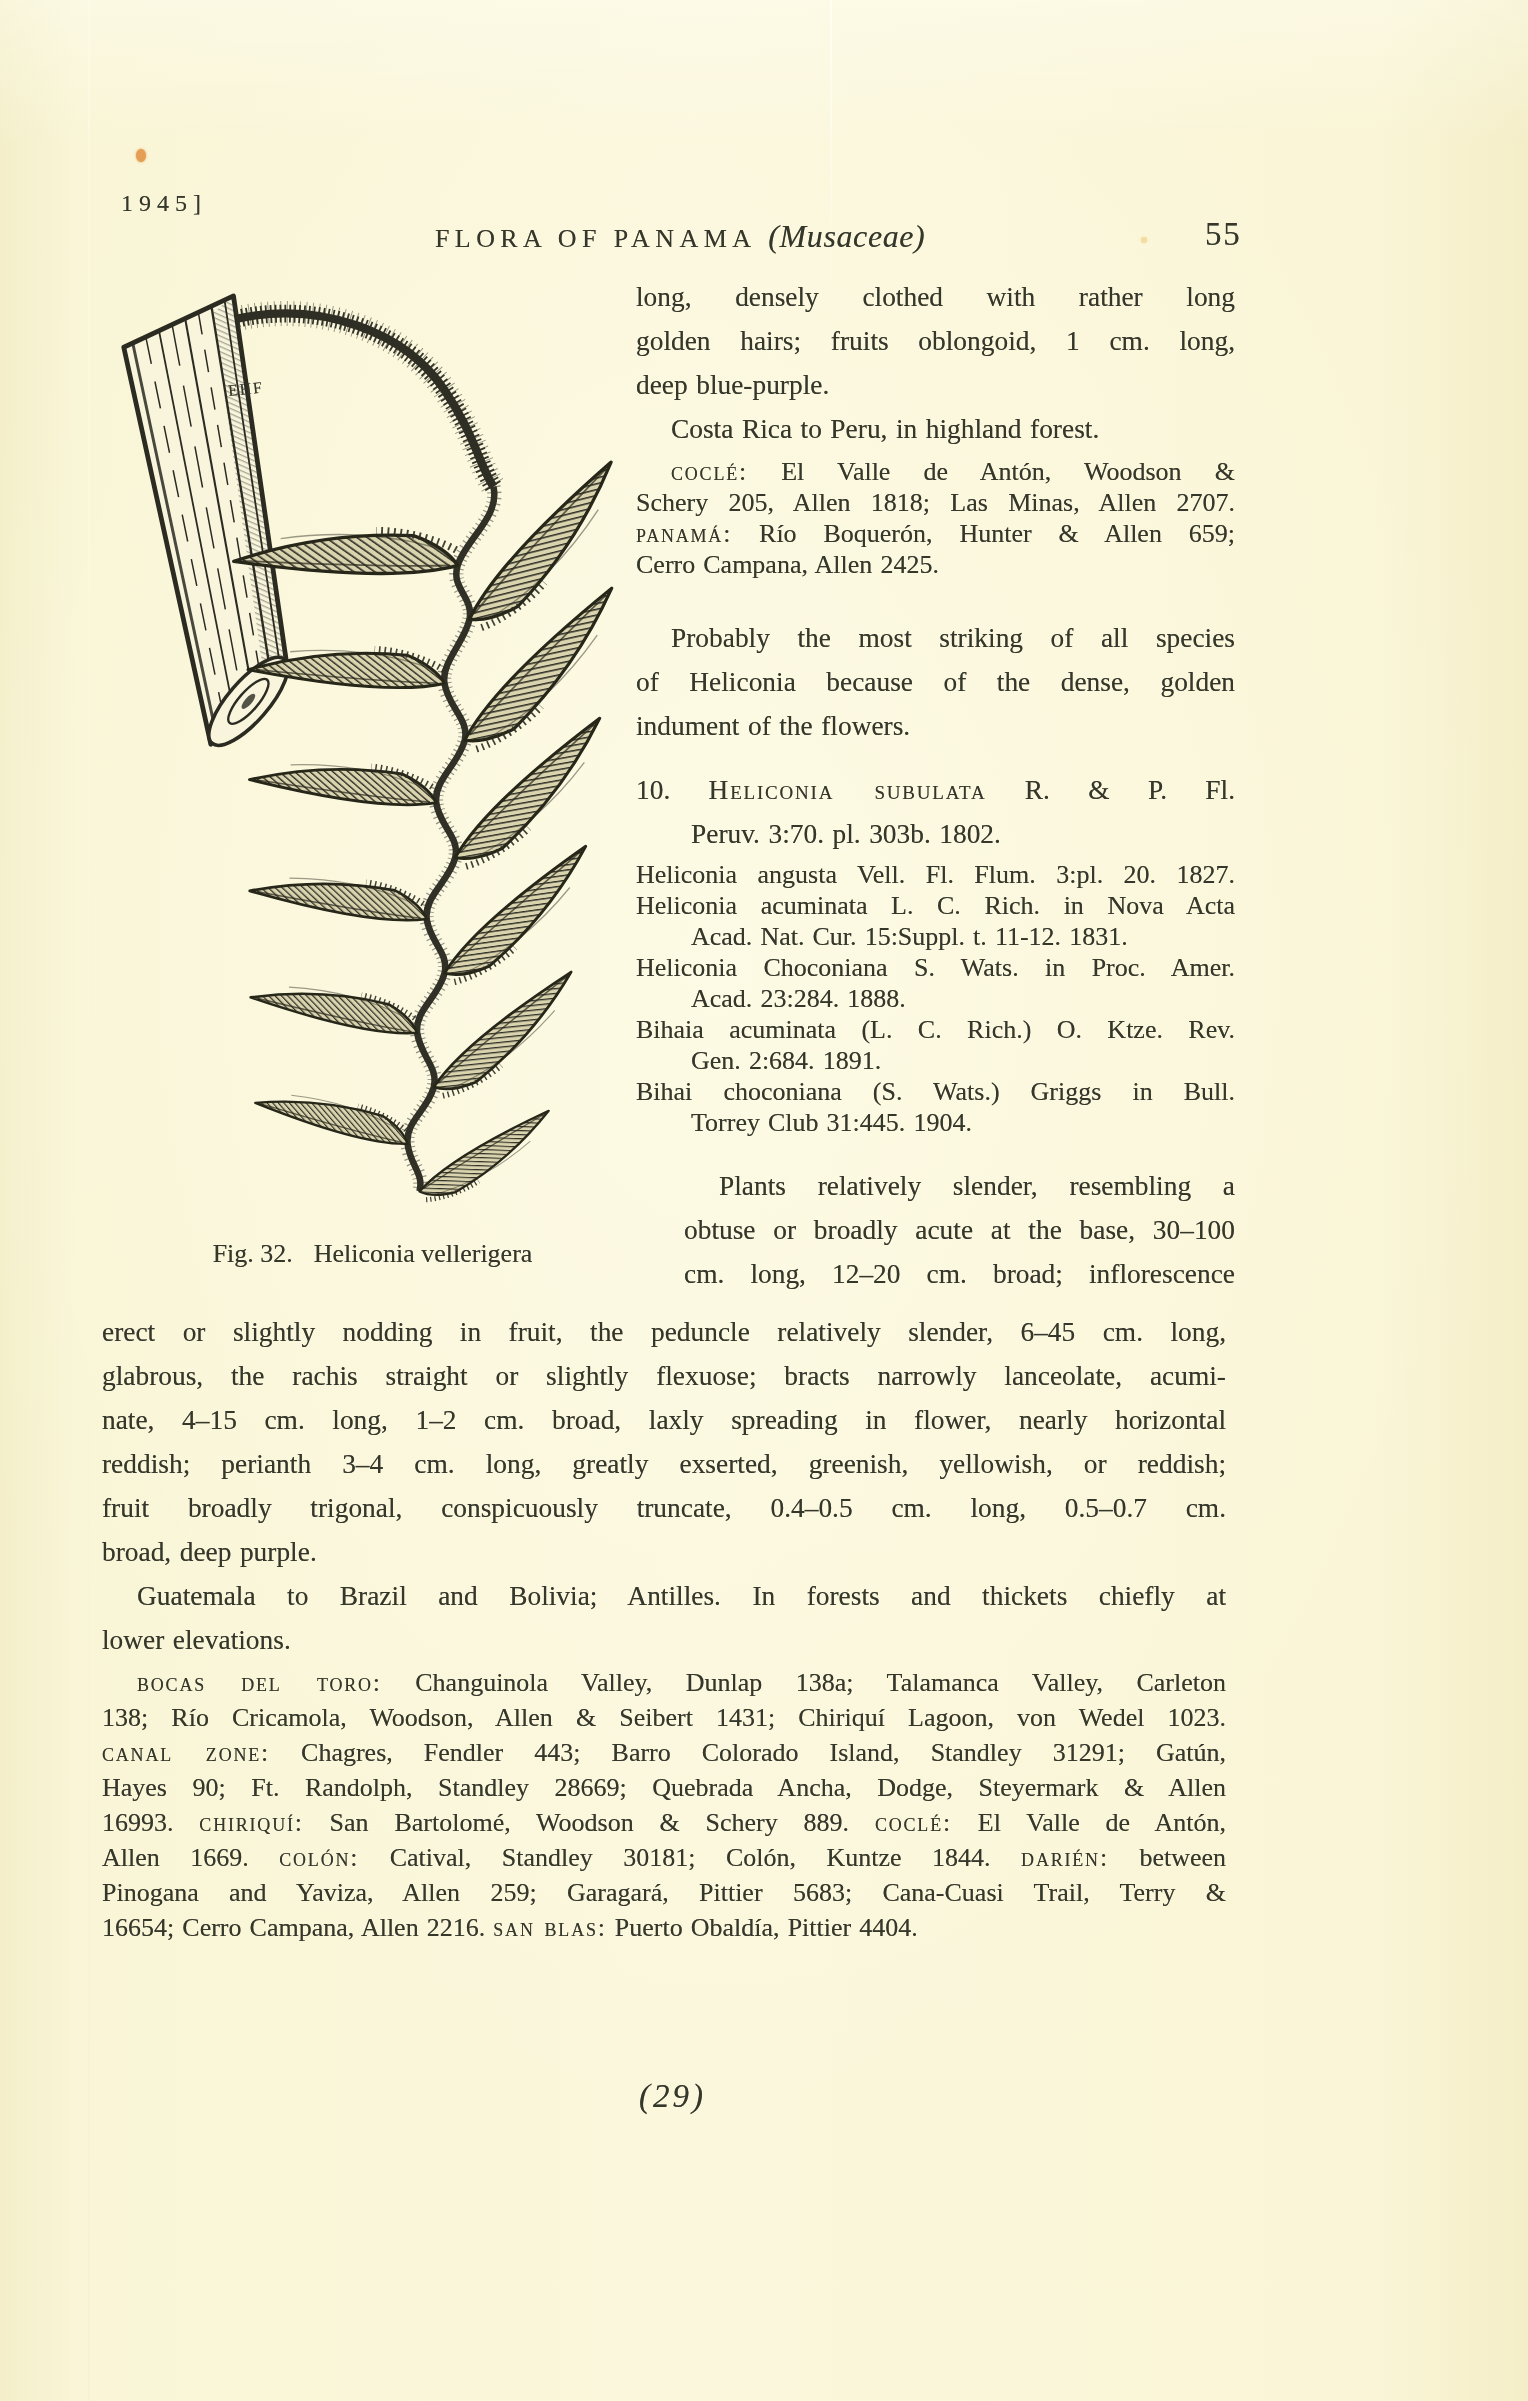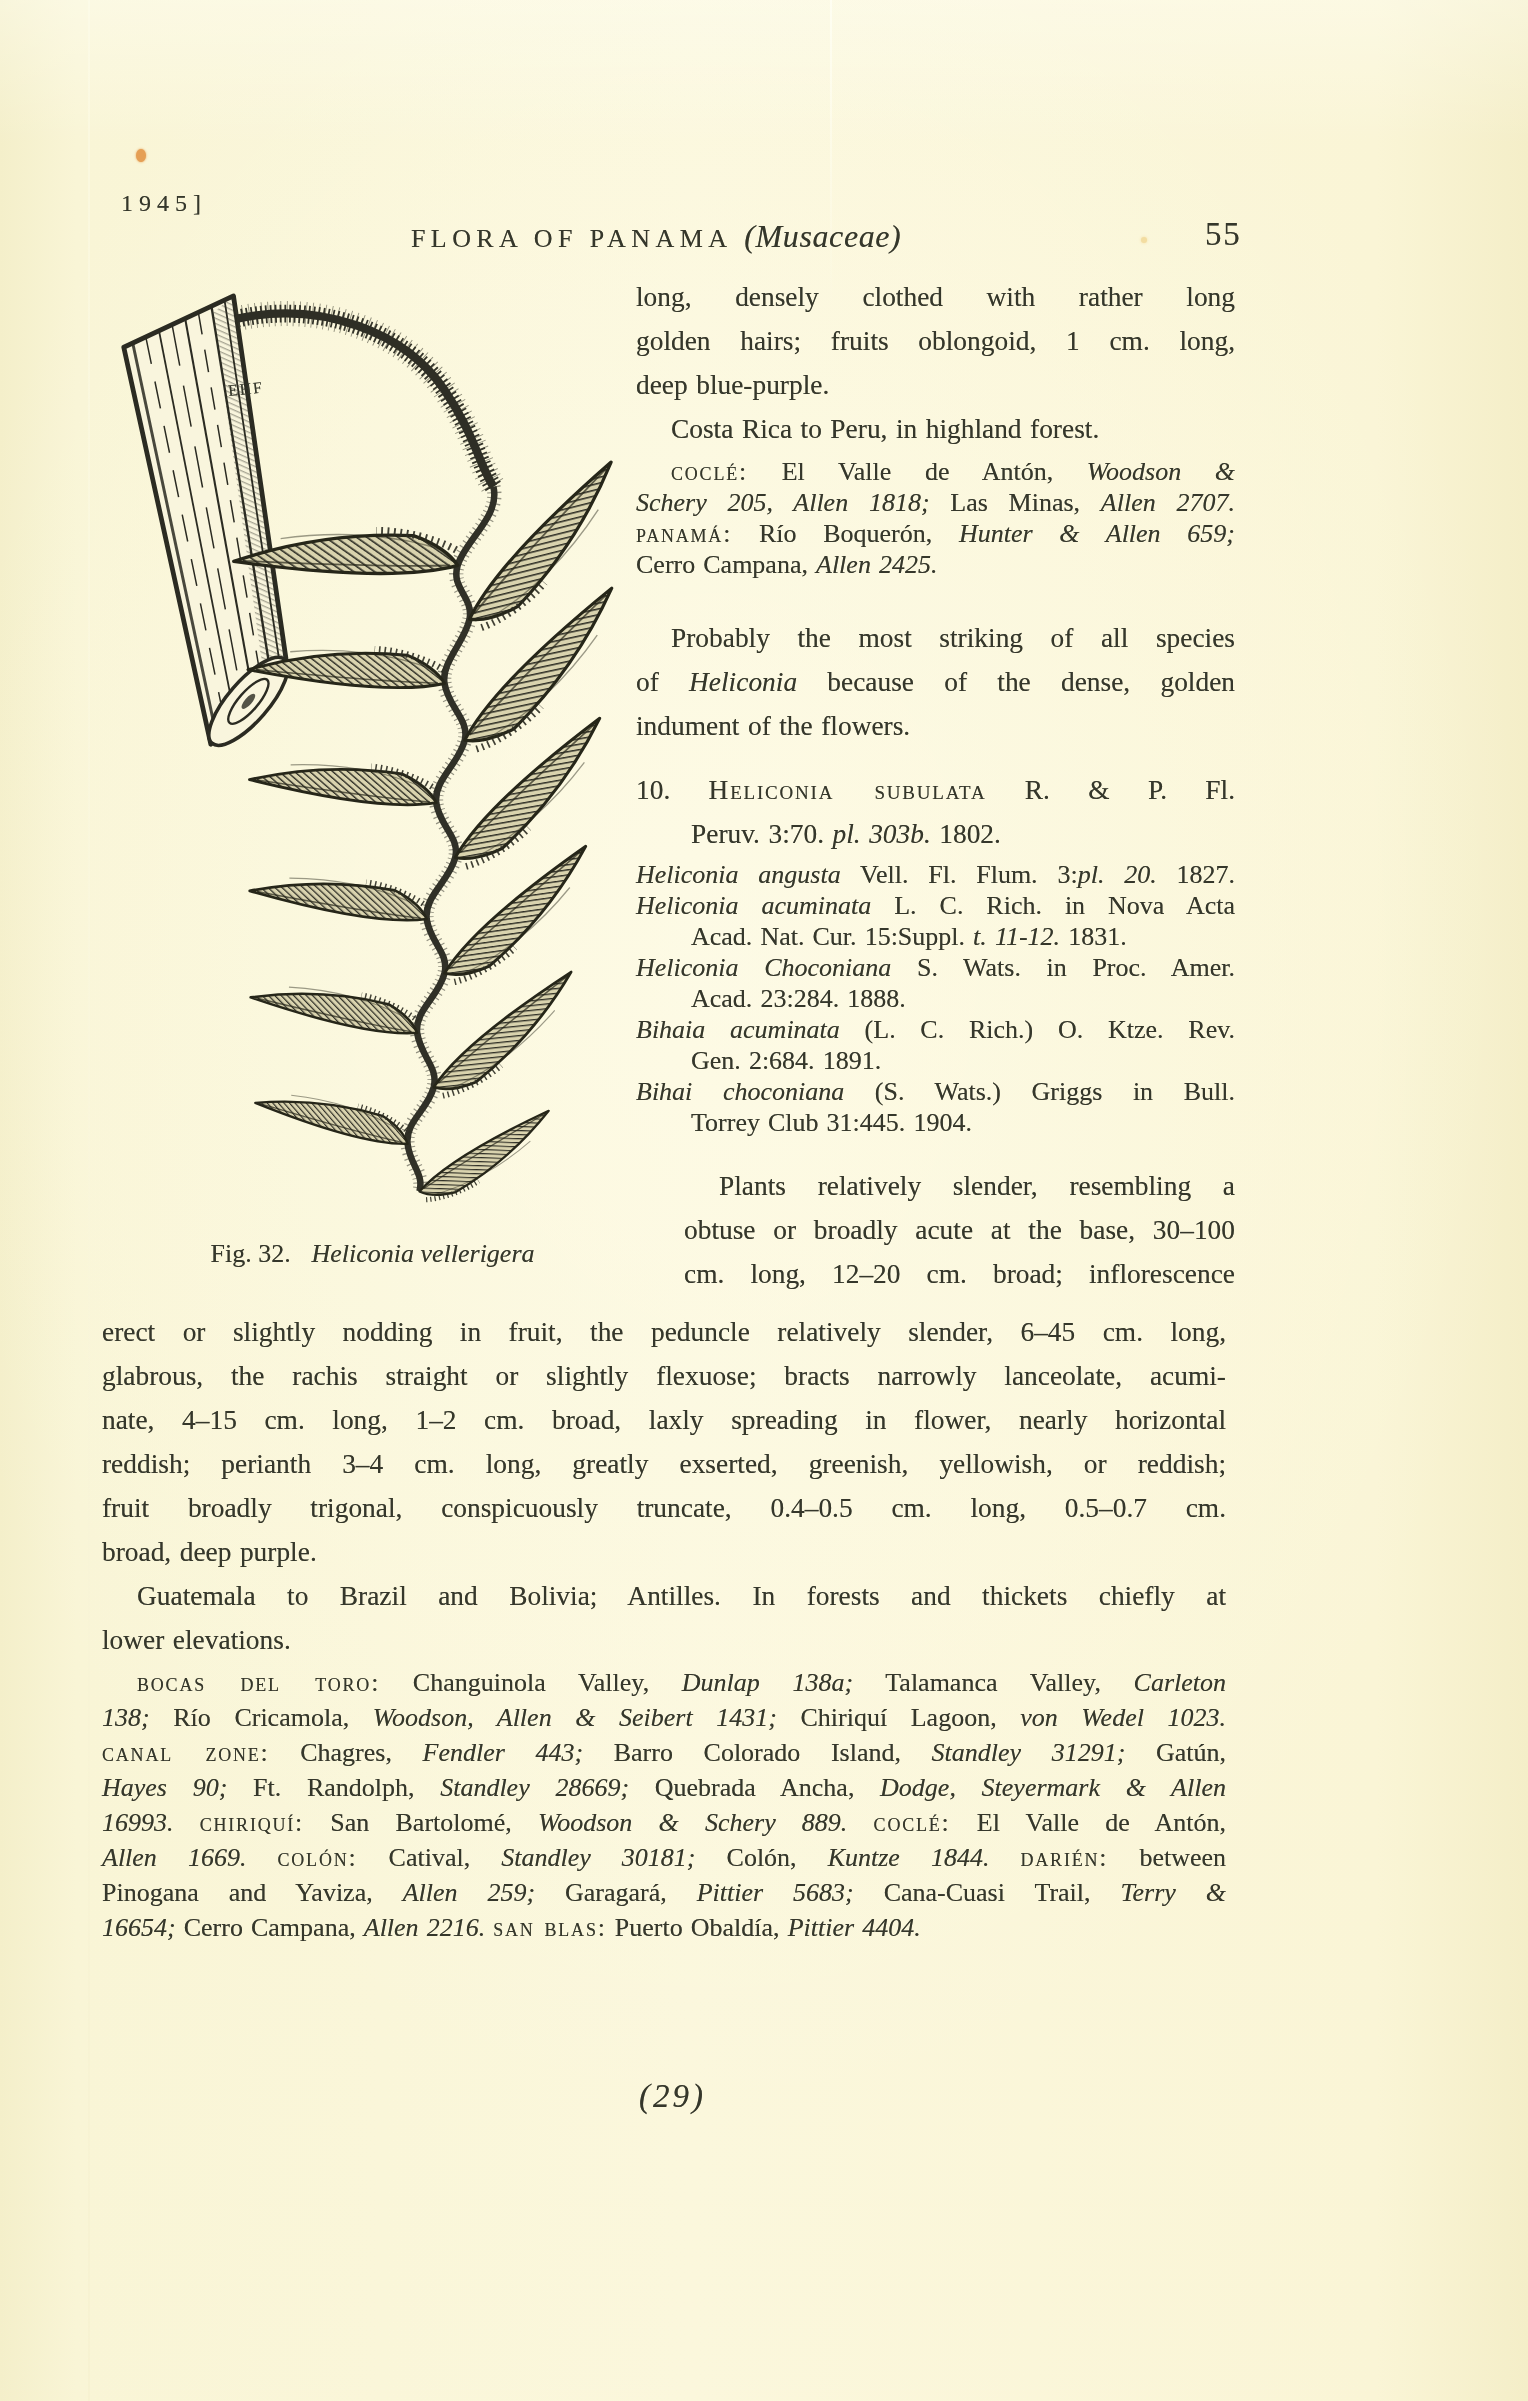--- a/index.html
+++ b/index.html
@@ -14,39 +14,39 @@
       #faf5d6;
   }
   .ink{color:#35372b;text-shadow:0 0 0.6px rgba(53,55,43,.55);}
   .crease{position:absolute;left:830px;top:0;width:1.8px;height:310px;background:linear-gradient(180deg,rgba(255,255,244,.8),rgba(255,255,244,0));pointer-events:none;}
   .crease2{position:absolute;left:88px;top:0;width:2.4px;height:2401px;background:linear-gradient(180deg,rgba(255,255,240,.35),rgba(240,233,195,.25));pointer-events:none;}
   .speck{position:absolute;border-radius:50%;pointer-events:none;}
   .speck.s1{left:136px;top:149px;width:9.5px;height:13px;background:#e2913f;box-shadow:0 0 2.4px #e2913f;opacity:.85;}
   .speck.s2{left:1141px;top:237px;width:6px;height:6px;background:#ecc46a;opacity:.5;box-shadow:0 0 3px #ecc46a;}
 
   .year{position:absolute;left:121px;top:190px;font-size:24px;letter-spacing:6px;}
-  .running-head{position:absolute;left:411px;top:218px;white-space:nowrap;text-align:center;}
+  .running-head{position:absolute;left:435px;top:218px;white-space:nowrap;text-align:center;}
   .rh-title{font-size:26px;letter-spacing:5.4px;}
   .rh-family{font-size:32px;font-style:italic;margin-left:12px;letter-spacing:0.6px;}
   .pagenum{position:absolute;left:1205px;top:216px;font-size:33px;letter-spacing:1.8px;}
   .folio{position:absolute;left:639px;top:2078px;font-size:33px;font-style:italic;letter-spacing:3px;}
 
   .col{position:absolute;}
   .col-right{left:636px;top:275px;width:599px;}
   .col-full{left:102px;top:1310px;width:1124px;}
 
   .block{word-spacing:.06em;}
   .block.body{font-size:27.4px;line-height:44px;}
   .block.small{font-size:26px;line-height:31px;}
   .block.lh58{line-height:35px;}
   .line{text-align:justify;text-align-last:justify;}
   .line.l{text-align-last:left;}
   .line.ind{text-indent:35px;}
   .line.hang{padding-left:55px;}
-  .i{font-style:italic;}
+  .i{}
   .sc{font-variant:small-caps;letter-spacing:1.8px;}
   .g{margin-right:.8em;}
 
   .figwrap{position:absolute;left:83px;top:290px;width:543px;height:1014px;margin:0;}
   .figcaption{position:absolute;left:18px;top:949px;width:543px;text-align:center;font-size:26px;}
 </style>
 </head>
 <body>
 
 <div class="page ink">

